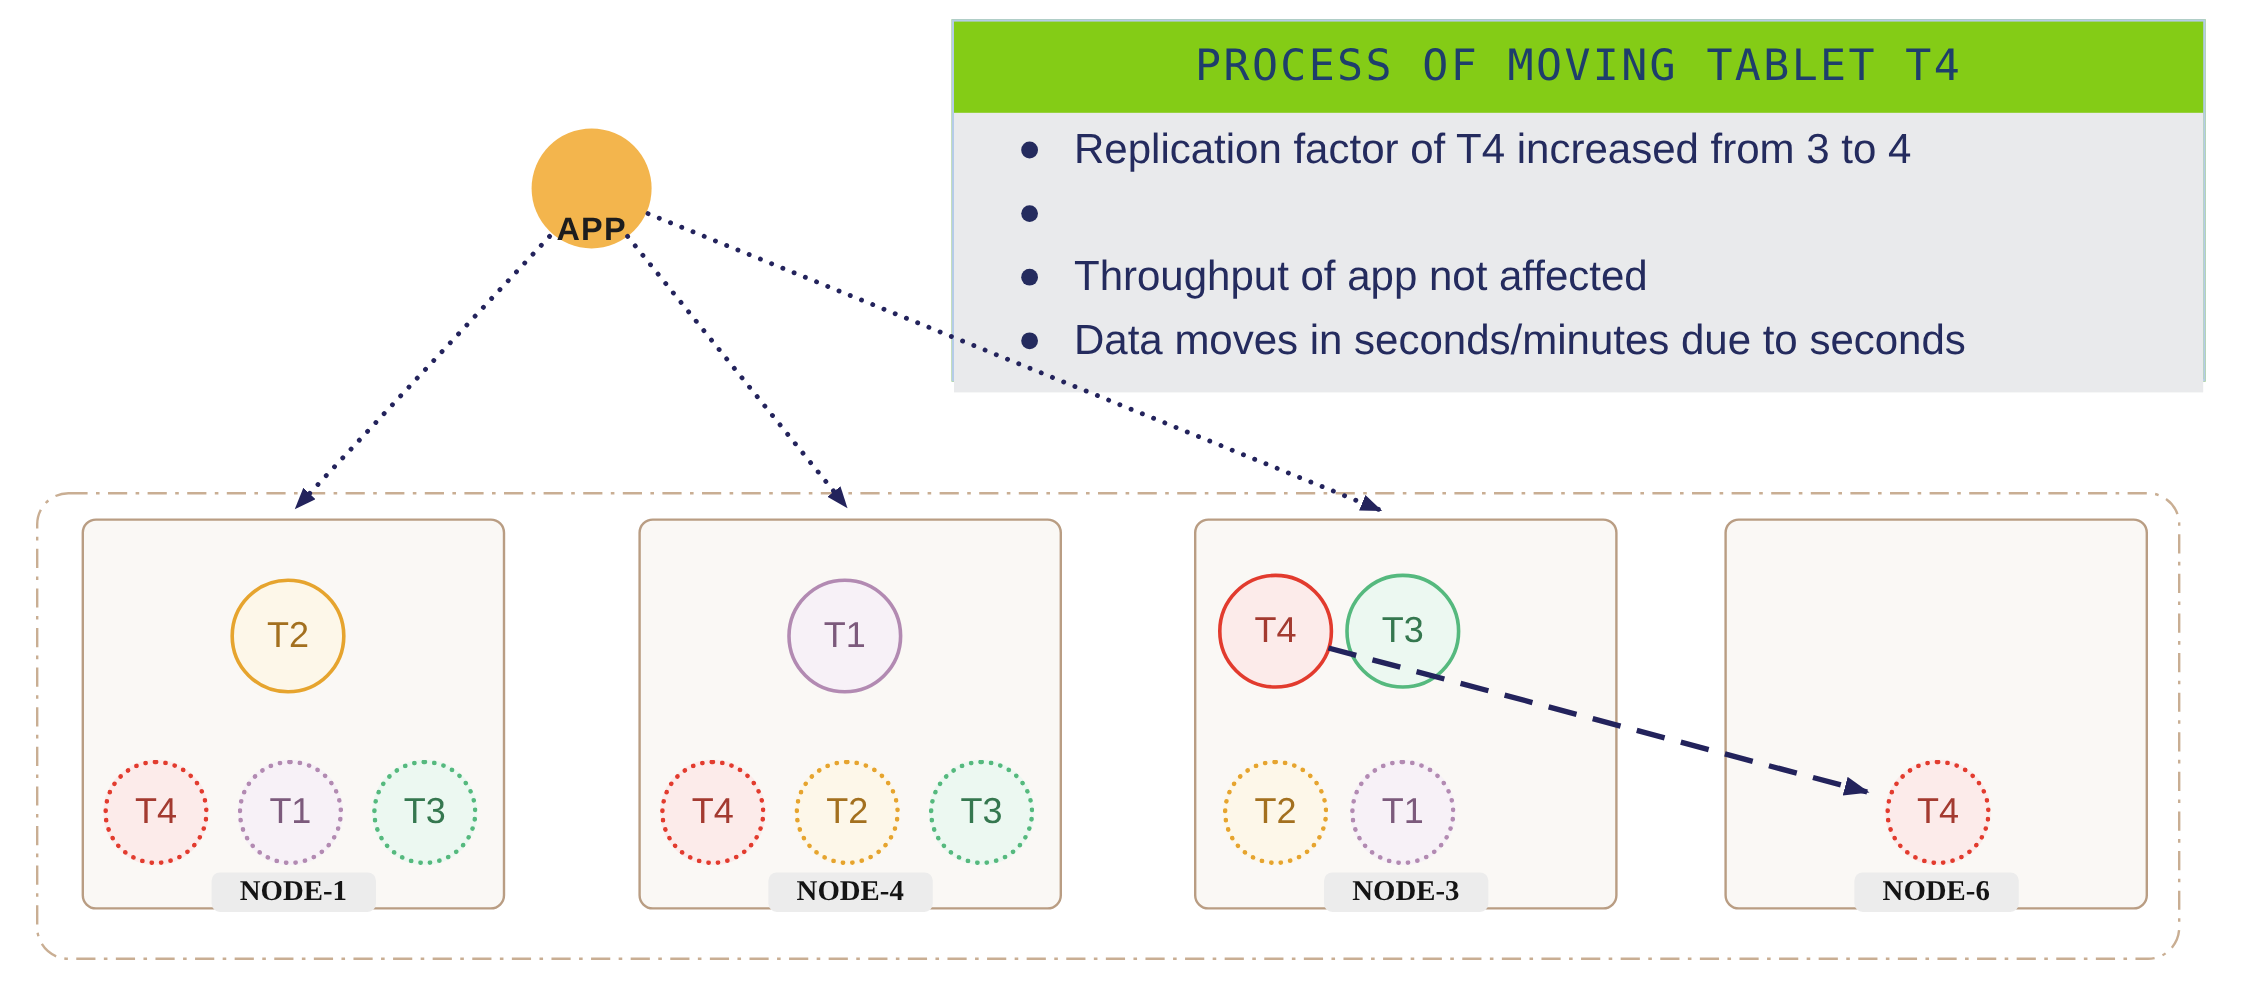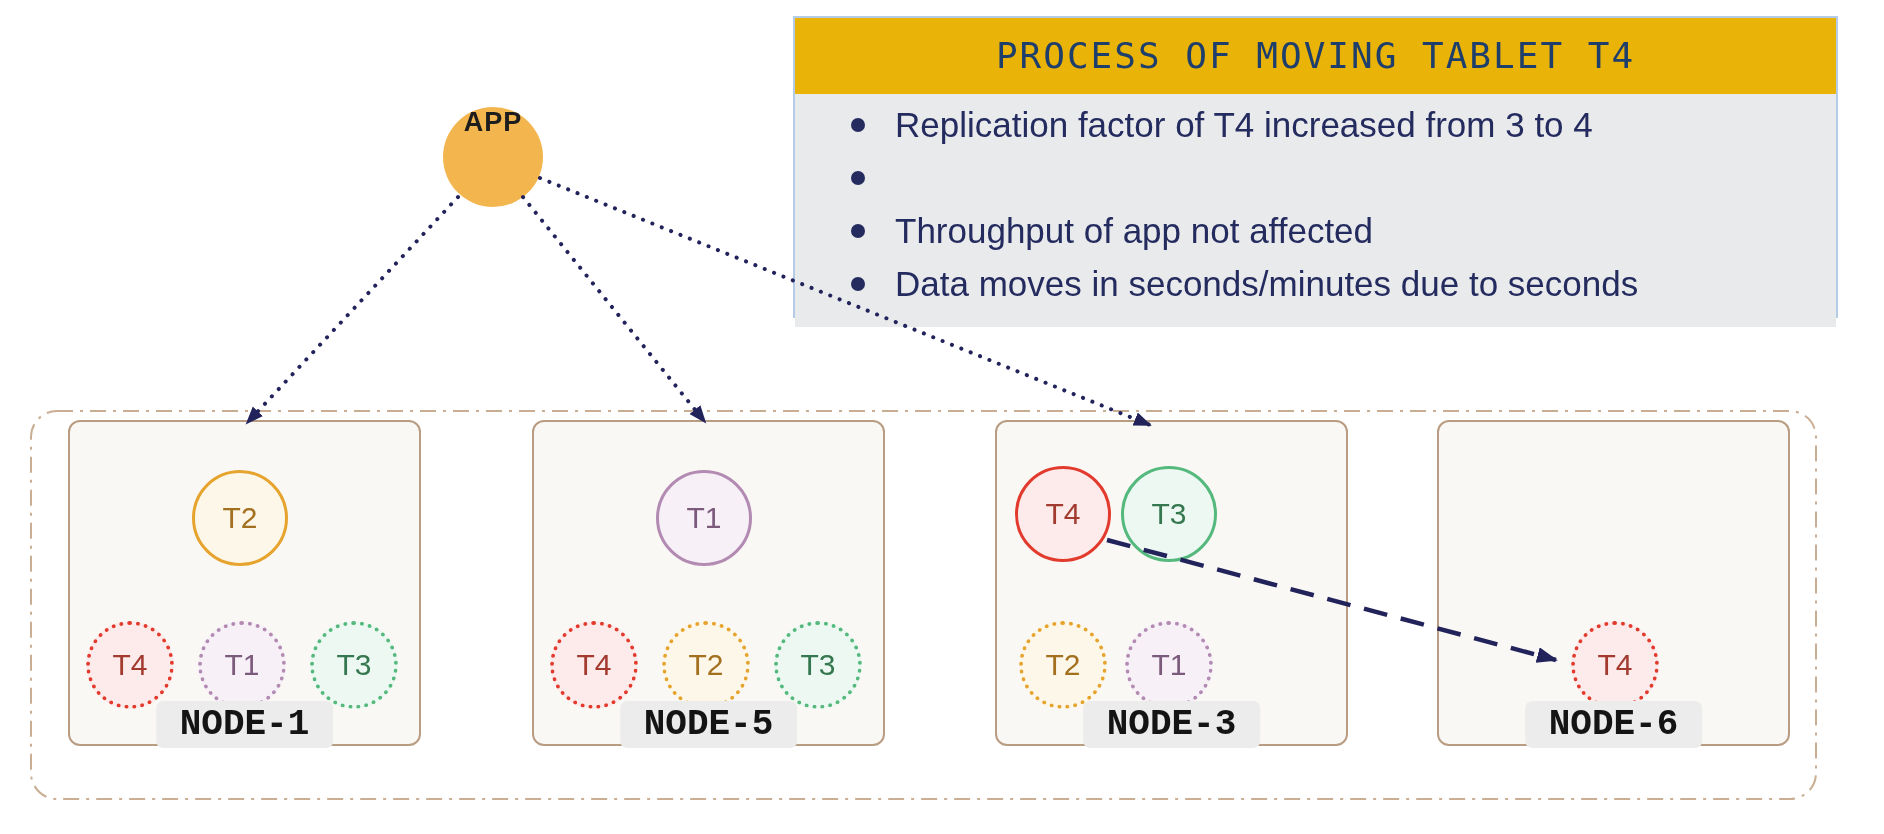--- a/index.html
+++ b/index.html
@@ -5,28 +5,28 @@
   html,body { margin:0; padding:0; background:#ffffff; }
   .stage {
     position:relative; width:1884px; height:834px; background:#ffffff;
     font-family:"Liberation Sans", sans-serif; overflow:hidden;
   }
 
   
   .app-circle {
     position:absolute; left:443px; top:107px; width:100px; height:100px;
     border-radius:50%; background:var(--app-fill,#f3b54d);
-    display:flex; align-items:flex-start; justify-content:center;
+    display:flex; align-items:flex-end; justify-content:center;
   }
   .app-circle span { font-weight:bold; font-size:27px; color:#1d1d1d; letter-spacing:1px; }
 
   
   .info-box {
     position:absolute; left:793px; top:16px; width:1045px; height:302px;
-    background:#eab308; border:2px solid var(--info-border,#b5cce8);
+    background:#84cc16; border:2px solid var(--info-border,#b5cce8);
     box-sizing:border-box;
   }
   .info-title {
     height:76px; line-height:76px; text-align:center;
     font-family:"DejaVu Sans Mono", monospace;
     font-size:36px; font-weight:500; letter-spacing:2px;
     color:var(--info-title,#1e3e6b);
   }
   .info-bullets {
     list-style:none; margin:0; padding:4px 10px 17px 56px;
@@ -37,32 +37,32 @@
     height:53px; display:flex; align-items:center;
     font-size:35px; color:var(--bullet-text,#242b5e);
   }
   .bullet-dot {
     width:14px; height:14px; border-radius:50%;
     background:var(--bullet-text,#242b5e); margin-right:30px; flex:0 0 auto;
   }
 
   
   .node {
-    position:absolute; top:420px; width:353px; height:326px;
+    position:absolute; top:432px; width:353px; height:326px;
     background:var(--node-bg,#faf8f5); border:2px solid var(--node-border,#b99d83);
     border-radius:12px; box-sizing:border-box;
   }
   .node-1 { left:68px; }
   .node-2 { left:532px; }
   .node-3 { left:995px; }
   .node-4 { left:1437px; }
   .node-label {
     position:absolute; bottom:-4px; left:50%; transform:translateX(-50%);
     background:var(--pill-bg,#ececec); color:var(--pill-text,#141414);
-    font-family:Liberation Mono, monospace; font-weight:bold; font-size:36px;
+    font-family:Liberation Serif, serif; font-weight:bold; font-size:24px;
     padding:3px 24px; border-radius:7px; white-space:nowrap;
   }
 
   
   .tablet {
     position:absolute; border-radius:50%;
     display:flex; align-items:center; justify-content:center;
     font-size:30px; box-sizing:border-box; background:#fff;
   }
   .tablet.solid  { width:96px; height:96px; border:3px solid #999; }
@@ -123,21 +123,21 @@
     <div class="tablet dotted" style="left: 128px; top: 199px; border-color: rgb(178, 138, 178); background-color: rgb(247, 241, 247); color: rgb(124, 90, 124);">T1</div>
     <div class="tablet dotted" style="left: 240px; top: 199px; border-color: rgb(85, 185, 126); background-color: rgb(236, 248, 241); color: rgb(53, 119, 79);">T3</div>
     <div class="node-label">NODE-1</div>
   </div>
 
   <div class="node node-2">
     <div class="tablet solid" style="left: 122px; top: 48px; border-color: rgb(178, 138, 178); background-color: rgb(247, 241, 247); color: rgb(124, 90, 124);">T1</div>
     <div class="tablet dotted" style="left: 16px; top: 199px; border-color: rgb(226, 59, 46); background-color: rgb(252, 235, 234); color: rgb(163, 58, 48);">T4</div>
     <div class="tablet dotted" style="left: 128px; top: 199px; border-color: rgb(230, 164, 46); background-color: rgb(253, 247, 233); color: rgb(163, 112, 31);">T2</div>
     <div class="tablet dotted" style="left: 240px; top: 199px; border-color: rgb(85, 185, 126); background-color: rgb(236, 248, 241); color: rgb(53, 119, 79);">T3</div>
-    <div class="node-label">NODE-5</div>
+    <div class="node-label">NODE-4</div>
   </div>
 
   <div class="node node-3">
     <div class="tablet solid" style="left: 18px; top: 44px; border-color: rgb(226, 59, 46); background-color: rgb(252, 235, 234); color: rgb(163, 58, 48);">T4</div>
     <div class="tablet solid" style="left: 124px; top: 44px; border-color: rgb(85, 185, 126); background-color: rgb(236, 248, 241); color: rgb(53, 119, 79);">T3</div>
     <div class="tablet dotted" style="left: 22px; top: 199px; border-color: rgb(230, 164, 46); background-color: rgb(253, 247, 233); color: rgb(163, 112, 31);">T2</div>
     <div class="tablet dotted" style="left: 128px; top: 199px; border-color: rgb(178, 138, 178); background-color: rgb(247, 241, 247); color: rgb(124, 90, 124);">T1</div>
     <div class="node-label">NODE-3</div>
   </div>
 

